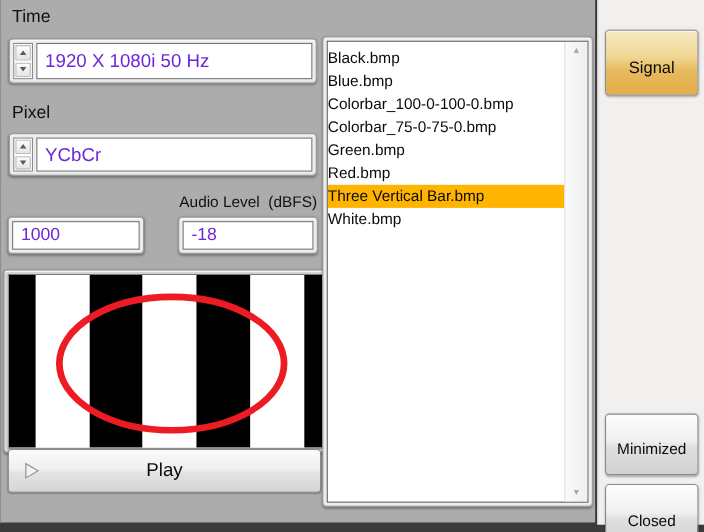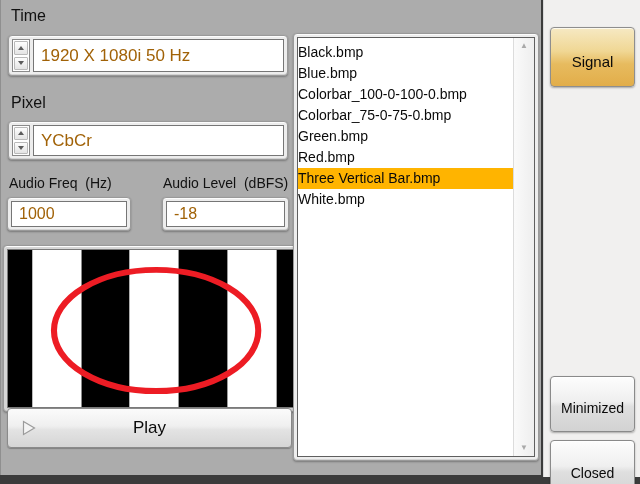--- a/index.html
+++ b/index.html
@@ -31,21 +31,21 @@
     box-shadow: inset 0 1px 0 #fcfcfc, inset 0 -1px 0 #d2d2d2, 0 1px 2px rgba(0,0,0,.3);
     padding:3px;
     display:flex;
   }
   .field {
     flex:1; background:#fff; border:1px solid #767676;
     display:flex; align-items:center; overflow:hidden;
   }
   .field input {
     width:100%; border:none; outline:none; background:transparent;
-    font-family:inherit; color:#a16207; padding-left:7px;
+    font-family:inherit; color:#6d28d9; padding-left:7px;
   }
   .big-input input { font-size:17px; }
   .small-input input { font-size:16px; }
 
   .spinner {
     width:18px; margin-right:3px; background:#fff; border:1px solid #8a8a8a;
     display:flex; flex-direction:column;
   }
   .spin-btn {
     flex:1; display:flex; align-items:center; justify-content:center;
@@ -137,21 +137,20 @@
           </div>
         <div class="spin-btn">
             <span class="tri-down"></span>
           </div>
       </div>
       <div class="field big-input">
         <input type="text" value="YCbCr" style="">
       </div>
     </div>
 
-    <div class="lbl-small" style="left:8px; top:175px;">Audio Freq  (Hz)</div>
     <div class="lbl-small" style="left:162px; top:175px;">Audio Level  (dBFS)</div>
 
     <div class="ridge" style="left:6px; top:197px; width:124px; height:34px;">
       <div class="field small-input">
         <input type="text" value="1000" style="">
       </div>
     </div>
     <div class="ridge" style="left:161px; top:197px; width:127px; height:34px;">
       <div class="field small-input">
         <input type="text" value="-18" style="">

